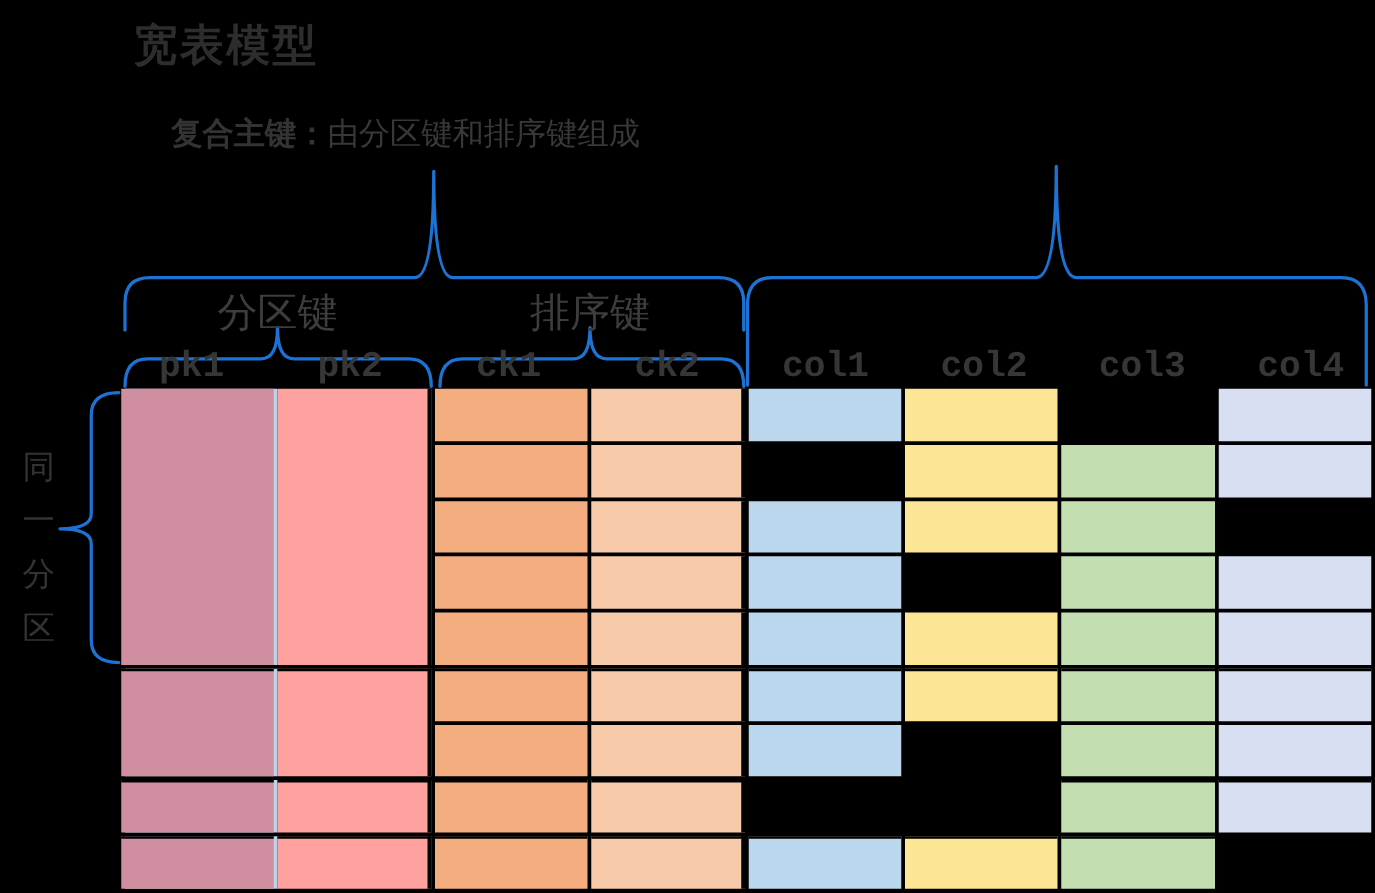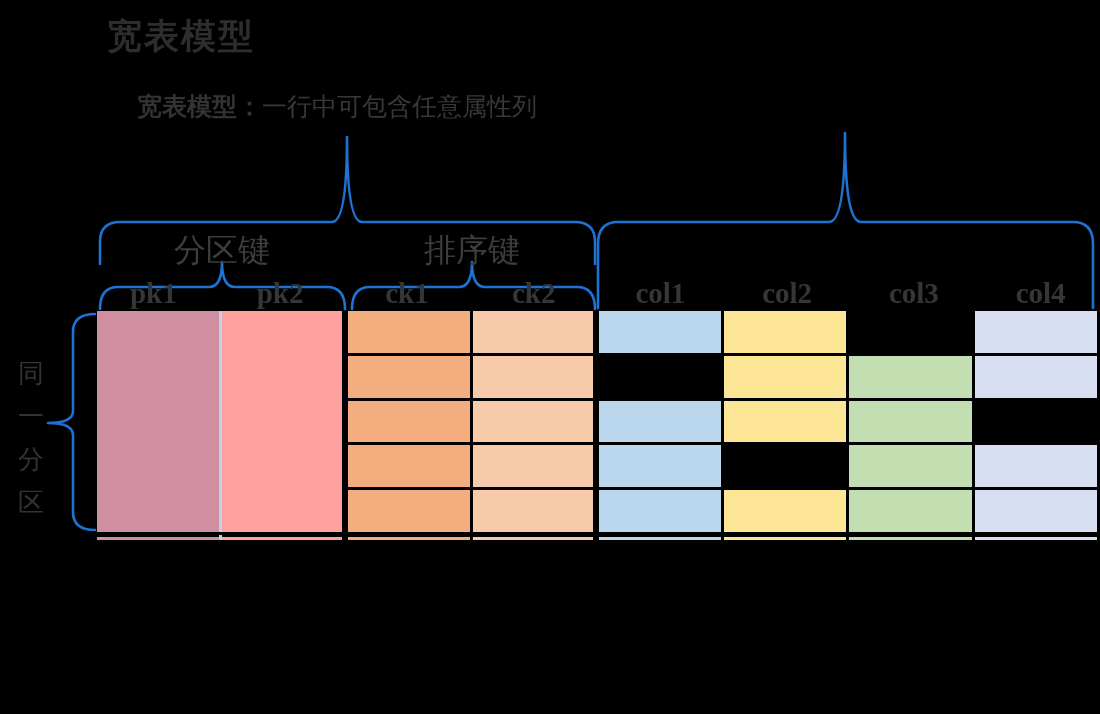--- a/index.html
+++ b/index.html
@@ -1,18 +1,18 @@
 <!DOCTYPE html>
 <html style="--pk-divider: #b9d3ea;"><head>
 <meta charset="utf-8">
 <style>
   html,body { margin:0; padding:0; background:#000; }
   .canvas {
-    position:relative; width:1100px; height:540px; background:#000;
-    font-family:Liberation Serif, serif; overflow:hidden;
+    position:relative; width:1100px; height:714px; background:#000;
+    font-family:Liberation Mono, monospace; overflow:hidden;
   }
   .braces { position:absolute; left:0; top:0; pointer-events:none; }
   .braces path { fill:none; stroke-width:2.6; stroke-linecap:round; stroke-linejoin:round; }
   .title {
     position:absolute; left:107px; top:13px; margin:0;
     font-size:35px; font-weight:bold; color:#2d2d2d; letter-spacing:2px; white-space:nowrap;
   }
   .ann { position:absolute; top:90px; font-size:25px; color:#383838; white-space:nowrap; }
   .ann .term { font-weight:bold; color:#333; }
   .ann1 { left:137px; }
@@ -55,21 +55,21 @@
     <path d="M 100,264 L 100,242 Q 100,222 120,222 L 332,222 Q 347,222 347,137 Q 347,222 362,222 L 575,222 Q 595,222 595,242 L 595,264" stroke="#1d73d3"></path>
     <path d="M 598,308 L 598,244 Q 598,222 618,222 L 829,222 Q 845,222 845,133 Q 845,222 861,222 L 1073,222 Q 1093,222 1093,244 L 1093,308" stroke="#1d73d3"></path>
     <path d="M 100,309 Q 100,287 118,287 L 209,287 Q 222,287 222,262 Q 222,287 235,287 L 327,287 Q 345,287 345,309" stroke="#1d73d3"></path>
     <path d="M 352,309 Q 352,287 370,287 L 459,287 Q 472,287 472,262 Q 472,287 485,287 L 577,287 Q 595,287 595,309" stroke="#1d73d3"></path>
     <path d="M 95,314 Q 73,314 73,332 L 73,411 Q 73,423 48,423 Q 73,423 73,435 L 73,512 Q 73,530 95,530" stroke="#1d73d3"></path>
   </svg>
 
   <h1 class="title">宽表模型</h1>
 
   <div class="ann ann1">
-    <span class="term">宽表模型：</span><span>一行中可包含任意属性列</span>
+    <span class="term">复合主键：</span><span>由分区键和排序键组成</span>
   </div>
 
 
   <div class="glabel pk-label">分区键</div>
   <div class="glabel sk-label">排序键</div>
 
   <div class="vlabel">
       <span>同</span>
       <span>一</span>
       <span>分</span>

